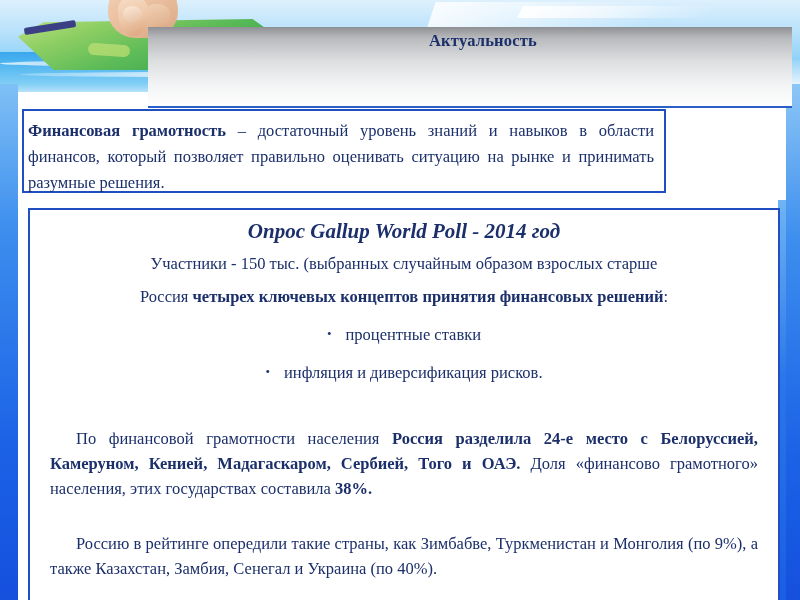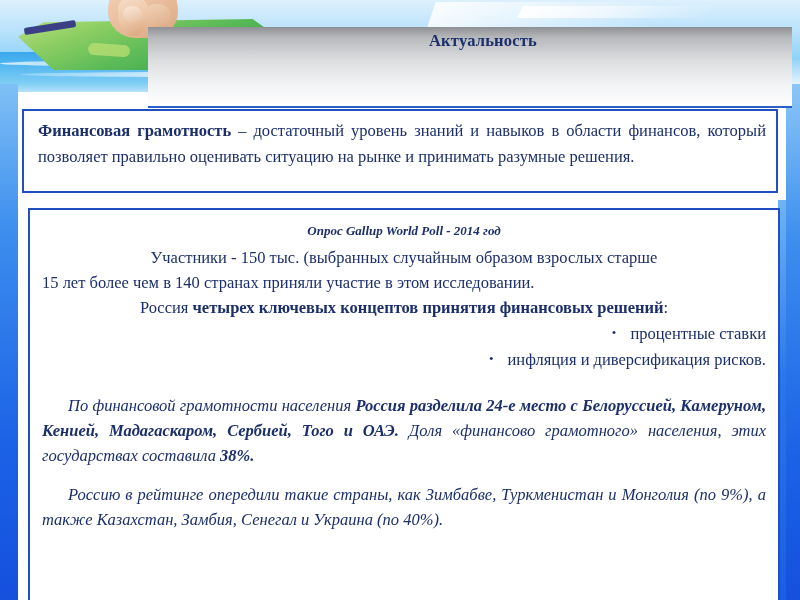--- a/index.html
+++ b/index.html
@@ -178,25 +178,25 @@
     line-height: 23px;
     letter-spacing: 0.2px;
     white-space: nowrap;
   }
   .title-line.bold { font-weight: bold; }
 
   
   .box-def {
     position: absolute;
     left: 22px; top: 109px;
-    width: 756px; height: 84px;
+    width: 644px; height: 84px;
     border: 2px solid #1f4fc0;
     background: #ffffff;
     box-sizing: border-box;
-    padding: 7px 10px 0 14px;
+    padding: 7px 10px 0 4px;
   }
   .def-text {
     color: #1b2f6b;
     font-size: 16.5px;
     line-height: 26px;
     text-align: justify;
     text-align-last: left;
     margin: 0;
   }
   .def-text b { font-weight: bold; }
@@ -210,44 +210,43 @@
     background: #ffffff;
     box-sizing: border-box;
     padding: 9px 12px 0 12px;
     overflow: hidden;
   }
   .poll-title {
     text-align: center;
     font-weight: bold;
     font-style: italic;
     color: #1b2f6b;
-    font-size: 13px;
+    font-size: 21px;
     line-height: 24px;
     margin: 0 0 2px 0;
   }
   .para {
     color: #1b2f6b;
     font-size: 16.5px;
     line-height: 25px;
-    margin: 0;
+    margin: 8px;
   }
   .para.center { text-align: center; }
   .para.indent { text-indent: 26px; }
   .para.just {
     text-align: justify;
     text-align-last: left;
-    font-style: italic;
   }
   .para b { font-weight: bold; }
   .bullet-line {
     color: #1b2f6b;
     font-size: 16.5px;
     line-height: 25px;
-    text-align: right;
-    margin: 0;
+    text-align: center;
+    margin: 12px;
   }
   .bullet-dot {
     display: inline-block;
     margin-right: 14px;
     font-size: 13px;
     vertical-align: 2px;
   }
   .spacer { height: 21px; }
   .spacer-sm { height: 14px; }
 </style>
@@ -284,21 +283,20 @@
 
   <div class="box-def">
     <p class="def-text"><b>Финансовая грамотность</b><span> – достаточный уровень знаний и навыков в области финансов, который позволяет правильно оценивать ситуацию на рынке и принимать разумные решения.</span></p>
   </div>
 
   <div class="box-main">
 
     <p class="poll-title">Опрос Gallup World Poll - 2014 год</p>
 
     <p class="para center">Участники - 150 тыс. (выбранных случайным образом взрослых старше</p>
-    <p class="para">15 лет более чем в 140 странах приняли участие в этом исследовании.</p>
 
     <p class="para center"><span>Россия </span><b>четырех ключевых концептов принятия финансовых решений</b><span>:</span></p>
 
     <p class="bullet-line"><span class="bullet-dot">•</span><span>процентные ставки</span></p>
     <p class="bullet-line"><span class="bullet-dot">•</span><span>инфляция и диверсификация рисков.</span></p>
 
     <div class="spacer"></div>
 
     <p class="para just indent"><span>По финансовой грамотности населения </span><b>Россия разделила 24-е место с Белоруссией, Камеруном, Кенией, Мадагаскаром, Сербией, Того и ОАЭ.</b><span> Доля «финансово грамотного» населения, этих государствах составила </span><b>38%.</b></p>
 

